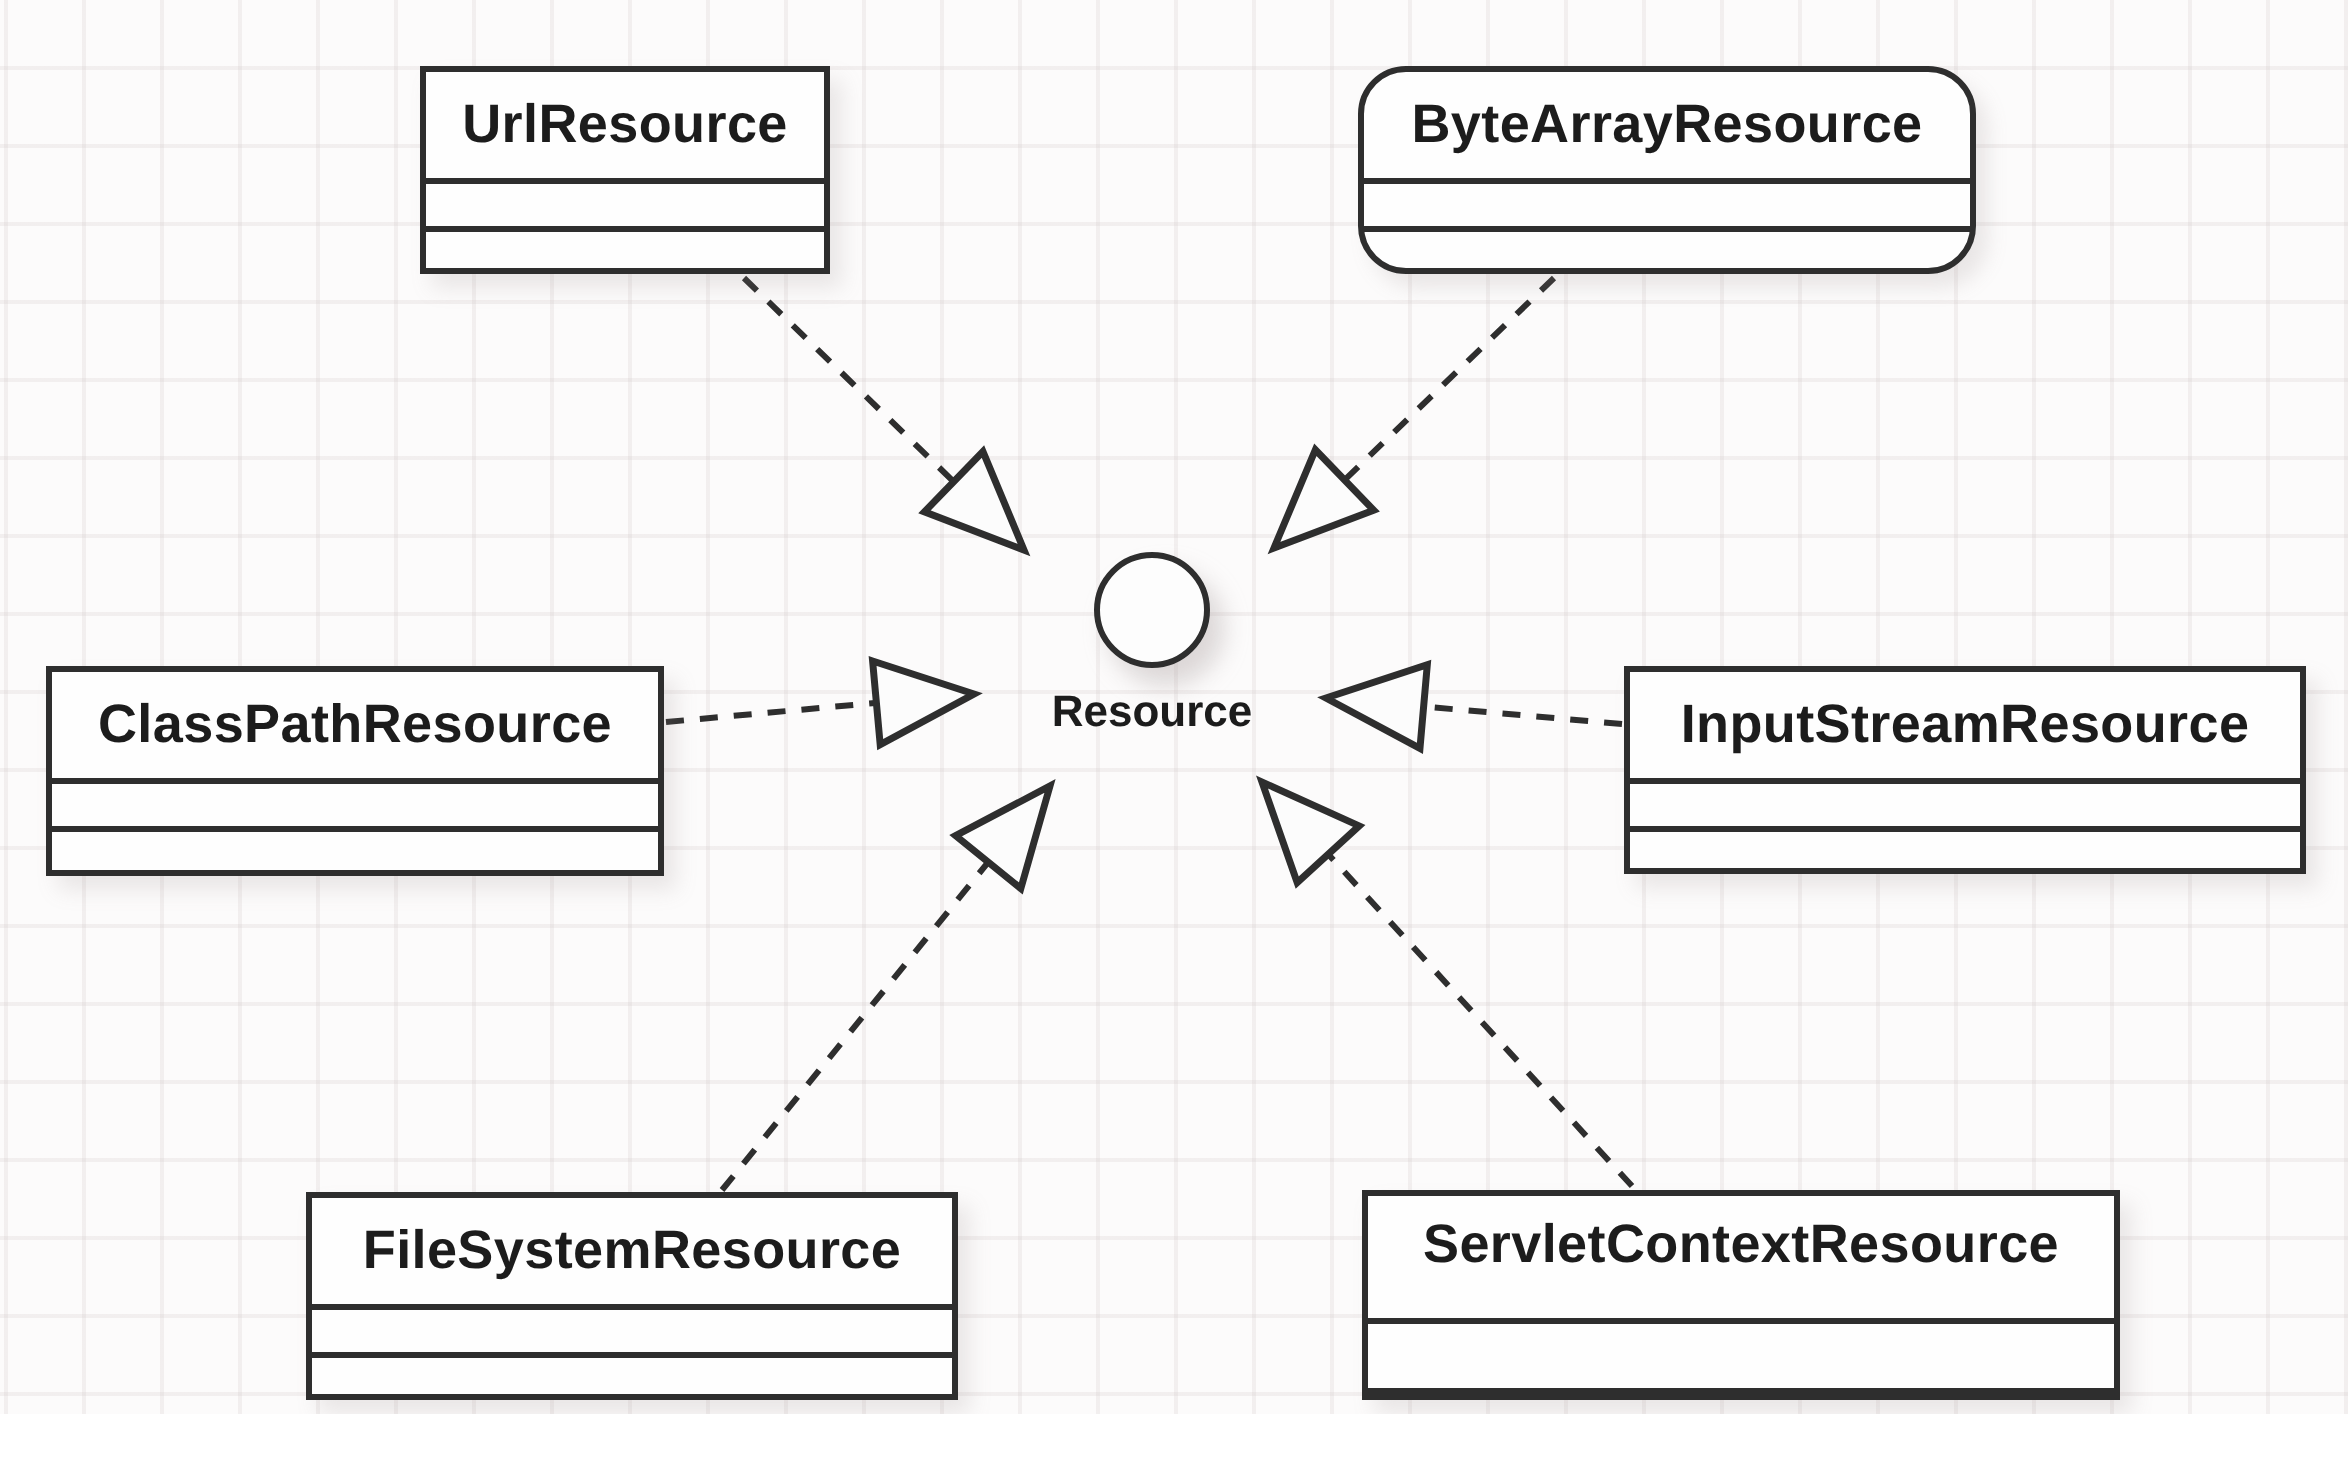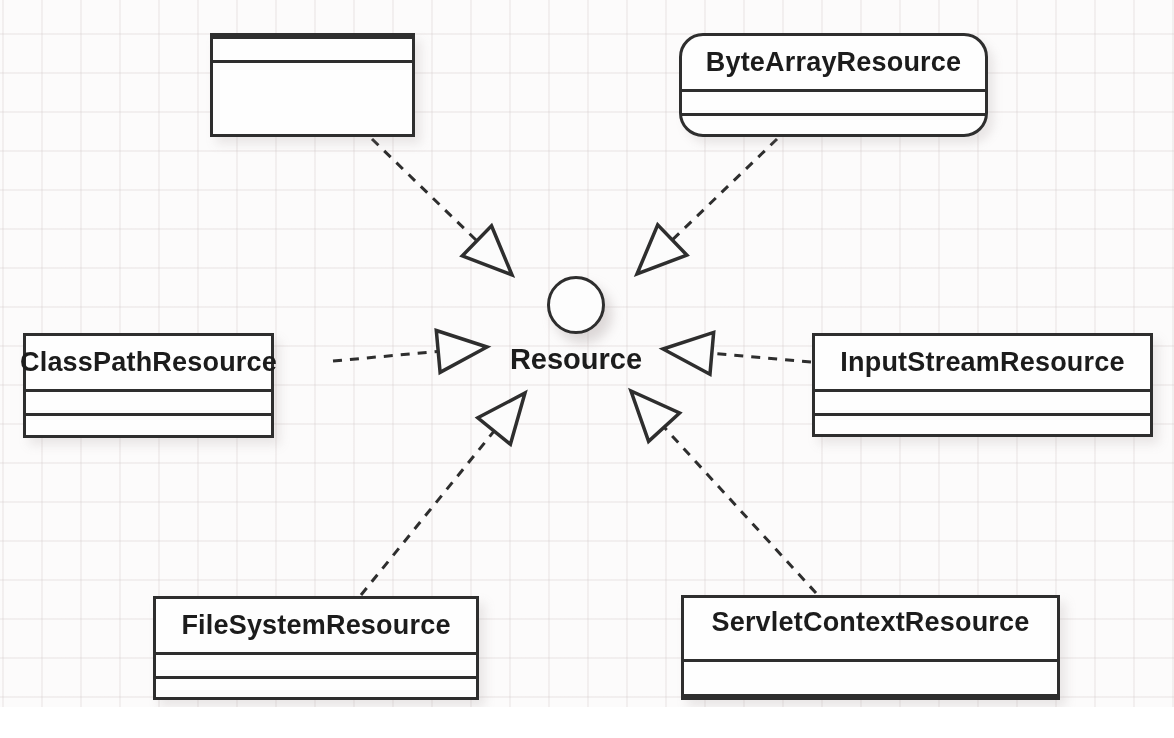--- a/index.html
+++ b/index.html
@@ -46,21 +46,21 @@
     letter-spacing: 0.2px;
     color: #1c1c1c;
     white-space: nowrap;
   }
   .uml-row { border-top: 3px solid #2e2e2e; }
   .uml-row.r1 { height: 21px; }
   .uml-row.r2 { flex: 1; }
 
   #box-url            { left: 210px; top: 33px;  width: 205px; height: 104px; }
   #box-bytearray      { left: 679px; top: 33px;  width: 309px; height: 104px; border-radius: 24px; }
-  #box-classpath      { left: 23px;  top: 333px; width: 251px; height: 105px; }
+  #box-classpath      { left: 23px;  top: 333px; width: 309px; height: 105px; }
   #box-inputstream    { left: 812px; top: 333px; width: 341px; height: 104px; }
   #box-filesystem     { left: 153px; top: 596px; width: 326px; height: 104px; }
   #box-servletcontext { left: 681px; top: 595px; width: 379px; height: 105px; gap: 12px; }
 
   #edges {
     position: absolute;
     left: 0; top: 0;
     width: 1174px;
     height: 738px;
     pointer-events: none;
@@ -77,21 +77,21 @@
     stroke-width: 3;
     filter: drop-shadow(7px 9px 6px rgba(160,150,150,0.35));
   }
   #interface-label {
     position: absolute;
     left: 476px;
     top: 343px;
     width: 200px;
     text-align: center;
     font-weight: bold;
-    font-size: 29px;
+    font-size: 22px;
     color: #1c1c1c;
     white-space: nowrap;
   }
 </style>
 </head>
 <body>
 
 <div id="canvas">
 
   <svg id="edges" viewBox="0 0 1174 738" xmlns="http://www.w3.org/2000/svg">
@@ -105,20 +105,21 @@
     <line class="edge" x1="333" y1="361" x2="487" y2="347" marker-end="url(#openTriangle)"></line>
     <line class="edge" x1="811" y1="362" x2="663" y2="349" marker-end="url(#openTriangle)"></line>
     <line class="edge" x1="361" y1="595" x2="525" y2="393" marker-end="url(#openTriangle)"></line>
     <line class="edge" x1="816" y1="593" x2="631" y2="391" marker-end="url(#openTriangle)"></line>
     <circle class="lollipop" cx="576" cy="305" r="27.5"></circle>
   </svg>
 
   <div id="interface-label">Resource</div>
 
   <div class="uml-box" id="box-url">
+    <div class="uml-title">UrlResource</div>
     <div class="uml-row r1"></div>
     <div class="uml-row r2"></div>
   </div>
 
   <div class="uml-box" id="box-bytearray">
     <div class="uml-title">ByteArrayResource</div>
     <div class="uml-row r1"></div>
     <div class="uml-row r2"></div>
   </div>
 

